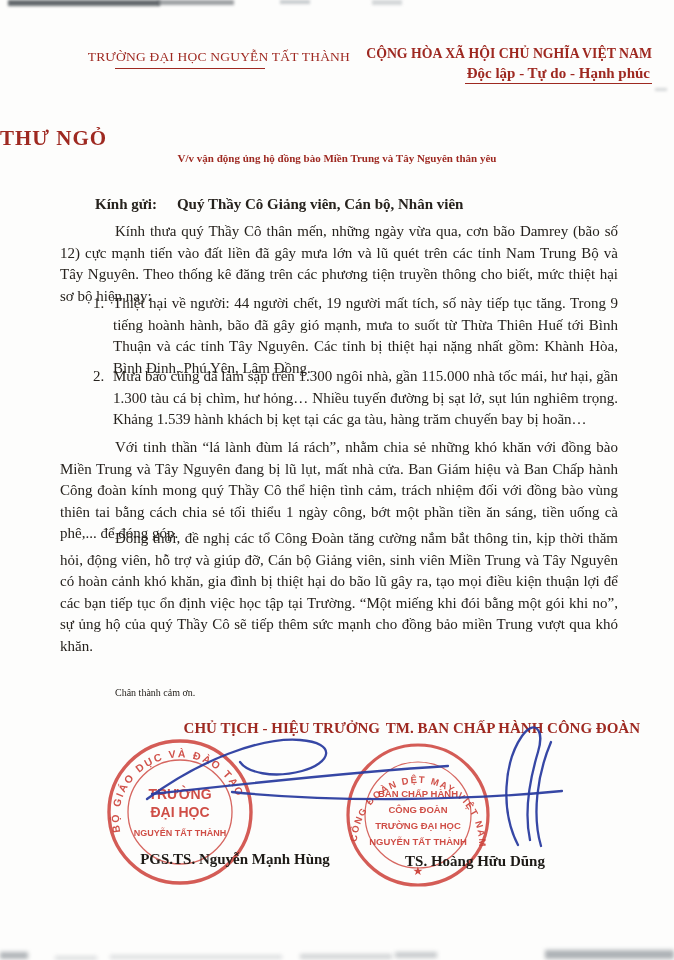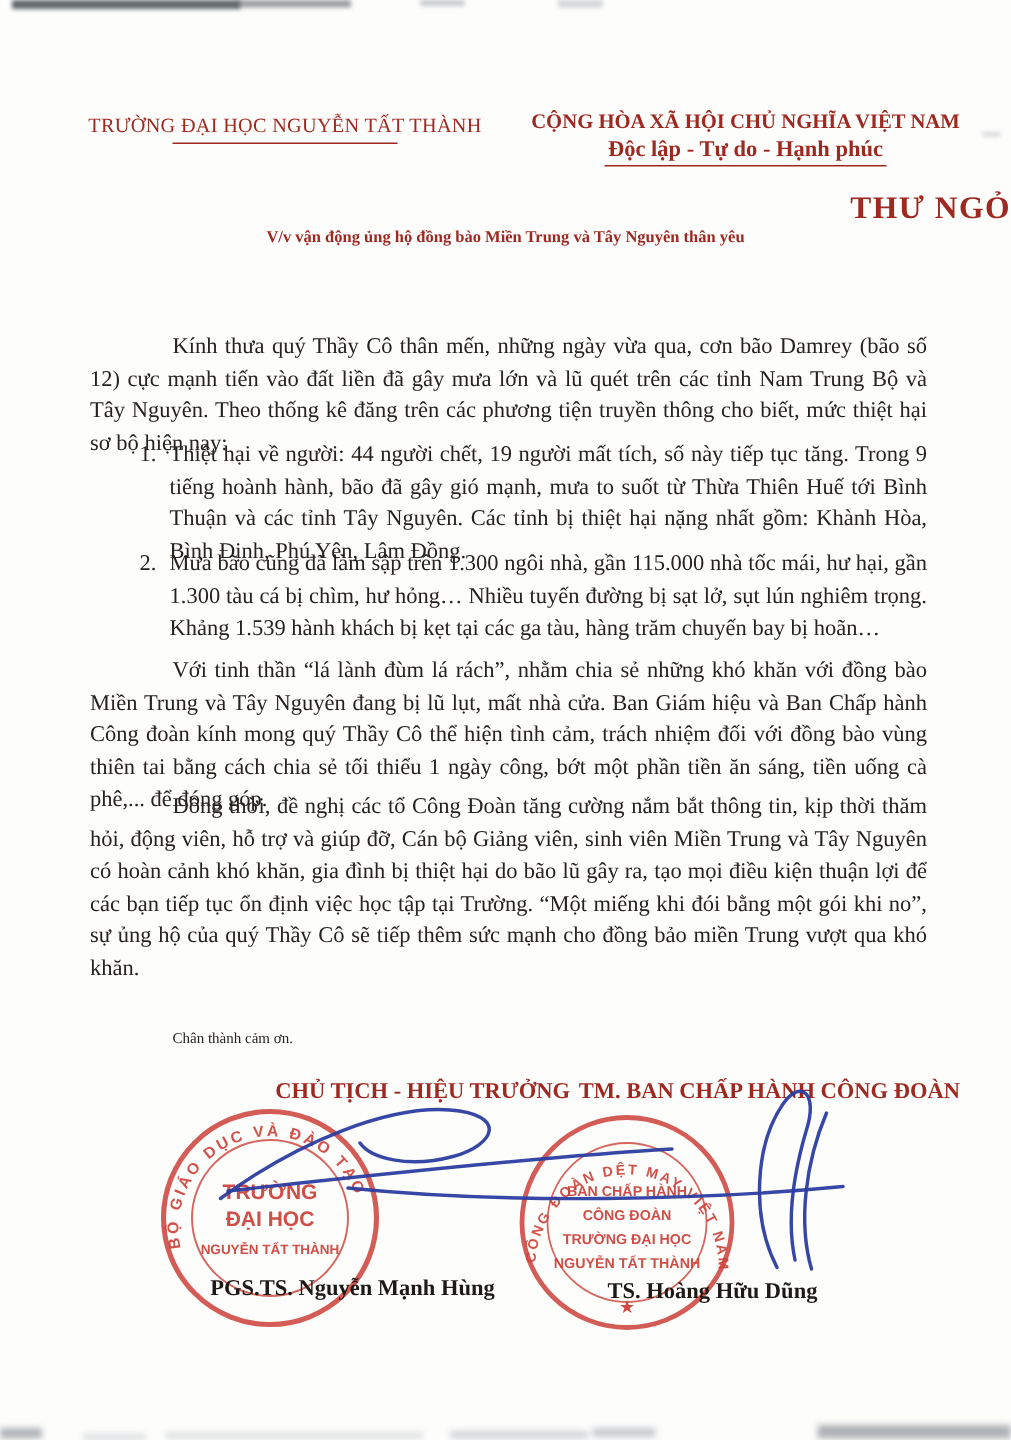--- a/index.html
+++ b/index.html
@@ -23,32 +23,32 @@
   .a-top4{left:372px;top:0;width:30px;height:5px;background:#c2c6c9;opacity:.7;}
   .a-side1{left:655px;top:88px;width:12px;height:3px;background:#aeb3b7;opacity:.5;}
   .a-bot{filter:blur(2px);}
   .a-b1{left:0;top:952px;width:28px;height:7px;background:#707880;opacity:.55;}
   .a-b2{left:55px;top:956px;width:42px;height:4px;background:#8a9198;opacity:.3;}
   .a-b3{left:110px;top:955px;width:172px;height:4px;background:#8a9198;opacity:.3;}
   .a-b4{left:300px;top:954px;width:92px;height:5px;background:#7d858c;opacity:.35;}
   .a-b5{left:395px;top:952px;width:42px;height:6px;background:#767e86;opacity:.4;}
   .a-b6{left:545px;top:950px;width:129px;height:9px;background:#6d757d;opacity:.55;}
   
-  .hdr{position:absolute;text-align:center;color:var(--heading-red);margin-top:27px;}
+  .hdr{position:absolute;text-align:right;color:var(--heading-red);}
   .hdr-left{left:30px;top:49px;width:320px;}
   .hdr-left .l1{font-size:13.5px;letter-spacing:.2px;}
   .hdr-left .l2{font-size:14.5px;font-weight:bold;margin-top:2px;}
   .hdr-left .rule{width:150px;border-top:1.6px solid var(--heading-red);margin:3px auto 0;}
   .hdr-right{left:342px;top:46px;width:310px;}
   .hdr-right .l1{font-size:13.8px;font-weight:bold;}
   .hdr-right .l2{display:inline-block;font-size:15px;font-weight:bold;margin-top:3px;
                  border-bottom:1.6px solid var(--heading-red);padding:0 2px 1px;}
   .dateline{position:absolute;left:330px;top:106px;width:330px;text-align:center;
             font-style:italic;font-size:14.5px;color:var(--heading-red);}
-  .doc-title{position:absolute;left:0;top:126px;width:674px;text-align:right;
+  .doc-title{position:absolute;left:0;top:126px;width:674px;text-align:left;
              font-size:21px;font-weight:bold;letter-spacing:1px;color:var(--heading-red);}
   .doc-subtitle{position:absolute;left:0;top:152px;width:674px;text-align:center;
                 font-size:11px;font-weight:bold;color:var(--heading-red);}
   
   .salutation{position:absolute;left:95px;top:196px;font-size:15px;font-weight:bold;}
   .salutation .gap{display:inline-block;width:20px;}
   .para{position:absolute;left:60px;width:558px;font-size:15px;line-height:21.5px;
         text-align:justify;}
   .indent{text-indent:55px;}
   .p1{top:221px;}
@@ -94,20 +94,23 @@
     <div class="rule"></div>
   </div>
   <div class="hdr hdr-right">
     <div class="l1">CỘNG HÒA XÃ HỘI CHỦ NGHĨA VIỆT NAM</div>
     <div><span class="l2">Độc lập - Tự do - Hạnh phúc</span></div>
   </div>
 
   <div class="doc-title">THƯ NGỎ</div>
   <div class="doc-subtitle">V/v vận động ủng hộ đồng bào Miền Trung và Tây Nguyên thân yêu</div>
 
+  <div class="salutation">
+    <span>Kính gửi:</span><span class="gap"></span><span>Quý Thầy Cô Giảng viên, Cán bộ, Nhân viên</span>
+  </div>
 
   <p class="para indent p1">Kính thưa quý Thầy Cô thân mến, những ngày vừa qua, cơn bão Damrey (bão số 12) cực mạnh tiến vào đất liền đã gây mưa lớn và lũ quét trên các tỉnh Nam Trung Bộ và Tây Nguyên. Theo thống kê đăng trên các phương tiện truyền thông cho biết, mức thiệt hại sơ bộ hiện nay:</p>
 
   <div class="list-item li1">
     <span class="num">1.</span>
     <div class="li-text">Thiệt hại về người: 44 người chết, 19 người mất tích, số này tiếp tục tăng. Trong 9 tiếng hoành hành, bão đã gây gió mạnh, mưa to suốt từ Thừa Thiên Huế tới Bình Thuận và các tỉnh Tây Nguyên. Các tỉnh bị thiệt hại nặng nhất gồm: Khành Hòa, Bình Định, Phú Yên, Lâm Đồng.</div>
   </div>
   <div class="list-item li2">
     <span class="num">2.</span>
     <div class="li-text">Mưa bão cũng đã làm sập trên 1.300 ngôi nhà, gần 115.000 nhà tốc mái, hư hại, gần 1.300 tàu cá bị chìm, hư hỏng… Nhiều tuyến đường bị sạt lở, sụt lún nghiêm trọng. Khảng 1.539 hành khách bị kẹt tại các ga tàu, hàng trăm chuyến bay bị hoãn…</div>

